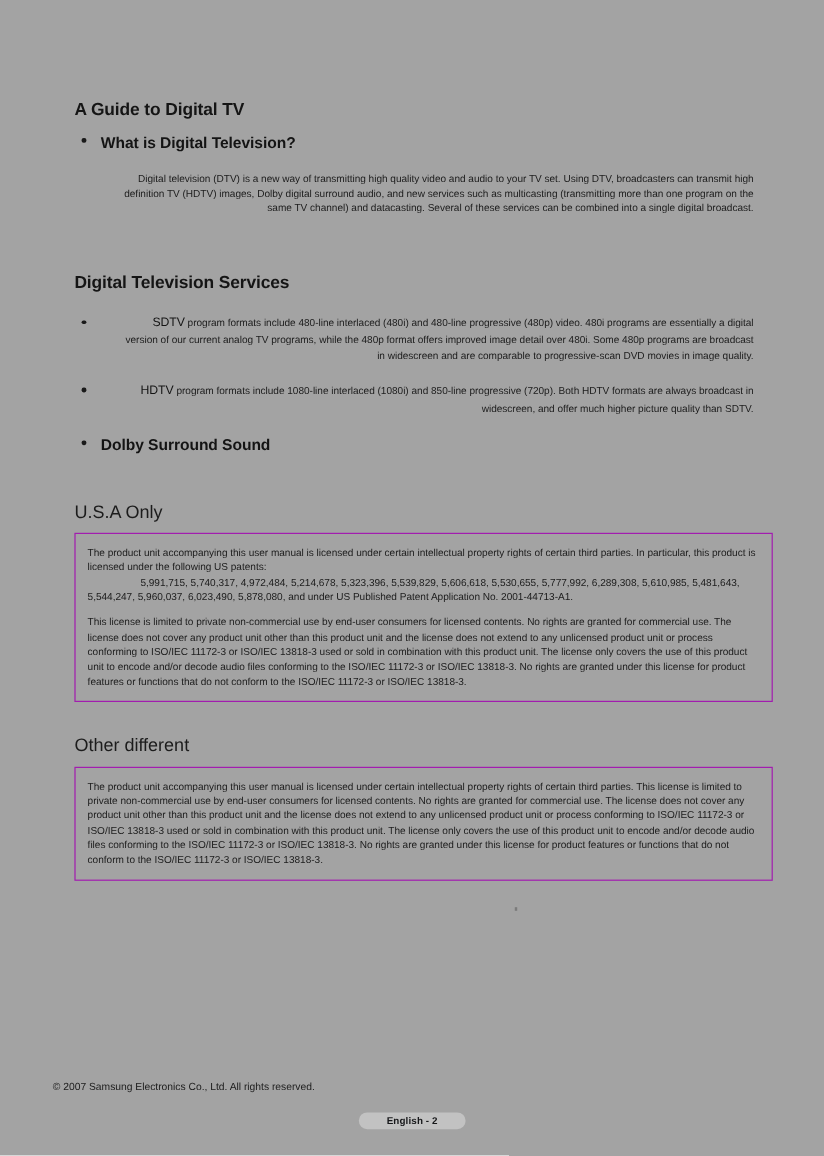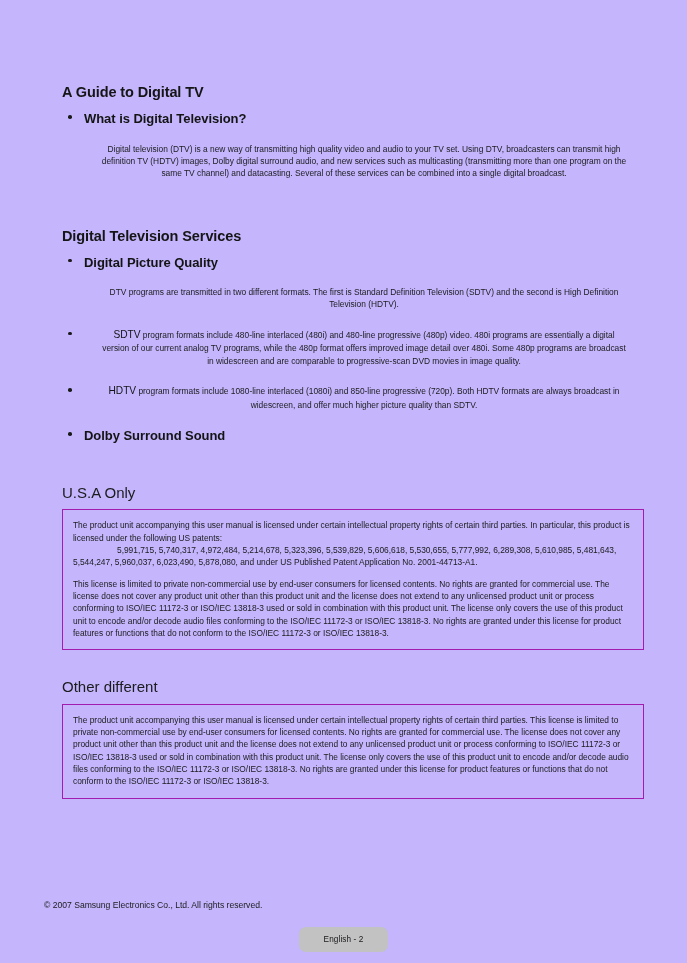--- a/index.html
+++ b/index.html
@@ -10,21 +10,21 @@
   }
   body {
     font-family: "Liberation Sans", sans-serif;
     color: #000000;
     -webkit-font-smoothing: antialiased;
   }
   .page {
     position: relative;
     width: 687px;
     height: 963px;
-    background: #c4b5fd;
+    background: #a3a3a3;
     overflow: hidden;
     box-sizing: border-box;
   }
   .content {
     position: absolute;
     left: 62px;
     top: 84px;
     width: 582px;
   }
 
@@ -73,21 +73,21 @@
     line-height: 1.33;
     margin: 0 0 1px 0;
     color: #141414;
     letter-spacing: -0.05px;
   }
   .item-body {
     font-size: 8.4px;
     line-height: 1.42;
     margin: 16px;
     color: #1c1c1c;
-    text-align: center;
+    text-align: right;
     letter-spacing: -0.01px;
   }
   .inline-lead {
     font-size: 10.2px;
     font-weight: normal;
     color: #141414;
     letter-spacing: -0.05px;
   }
   .bullet-item.inline .item-body {
     line-height: 1.5;
@@ -141,28 +141,28 @@
     top: 900px;
     font-size: 8.6px;
     color: #1c1c1c;
     letter-spacing: -0.01px;
   }
   .page-badge {
     position: absolute;
     left: 299px;
     top: 927px;
     width: 89px;
-    height: 25px;
+    height: 14px;
     background: #c2c2c2;
     border-radius: 7px;
     display: flex;
     align-items: center;
     justify-content: center;
     font-size: 8.2px;
-    font-weight: normal;
+    font-weight: bold;
     color: #17181a;
     letter-spacing: 0.1px;
   }
 </style>
 </head>
 <body>
 
 <div class="page">
 
   <div class="content">
@@ -172,25 +172,20 @@
     <div class="bullet-item">
       <span class="bullet-dot"></span>
       <p class="item-heading">What is Digital Television?</p>
       <p class="item-body">Digital television (DTV) is a new way of transmitting high quality video and audio to your TV set. Using DTV, broadcasters can transmit high definition TV (HDTV) images, Dolby digital surround audio, and new services such as multicasting (transmitting more than one program on the same TV channel) and datacasting. Several of these services can be combined into a single digital broadcast.</p>
     </div>
 
     <div class="section-gap"></div>
 
     <h2 class="section-title">Digital Television Services</h2>
 
-    <div class="bullet-item">
-      <span class="bullet-dot"></span>
-      <p class="item-heading">Digital Picture Quality</p>
-      <p class="item-body">DTV programs are transmitted in two different formats. The first is Standard Definition Television (SDTV) and the second is High Definition Television (HDTV).</p>
-    </div>
 
     <div class="bullet-item inline">
       <span class="bullet-dot"></span>
       <p class="item-body"><span class="inline-lead">SDTV</span><span> program formats include 480-line interlaced (480i) and 480-line progressive (480p) video. 480i programs are essentially a digital version of our current analog TV programs, while the 480p format offers improved image detail over 480i. Some 480p programs are broadcast in widescreen and are comparable to progressive-scan DVD movies in image quality.</span></p>
     </div>
 
     <div class="bullet-item inline">
       <span class="bullet-dot"></span>
       <p class="item-body"><span class="inline-lead">HDTV</span><span> program formats include 1080-line interlaced (1080i) and 850-line progressive (720p). Both HDTV formats are always broadcast in widescreen, and offer much higher picture quality than SDTV.</span></p>
     </div>

